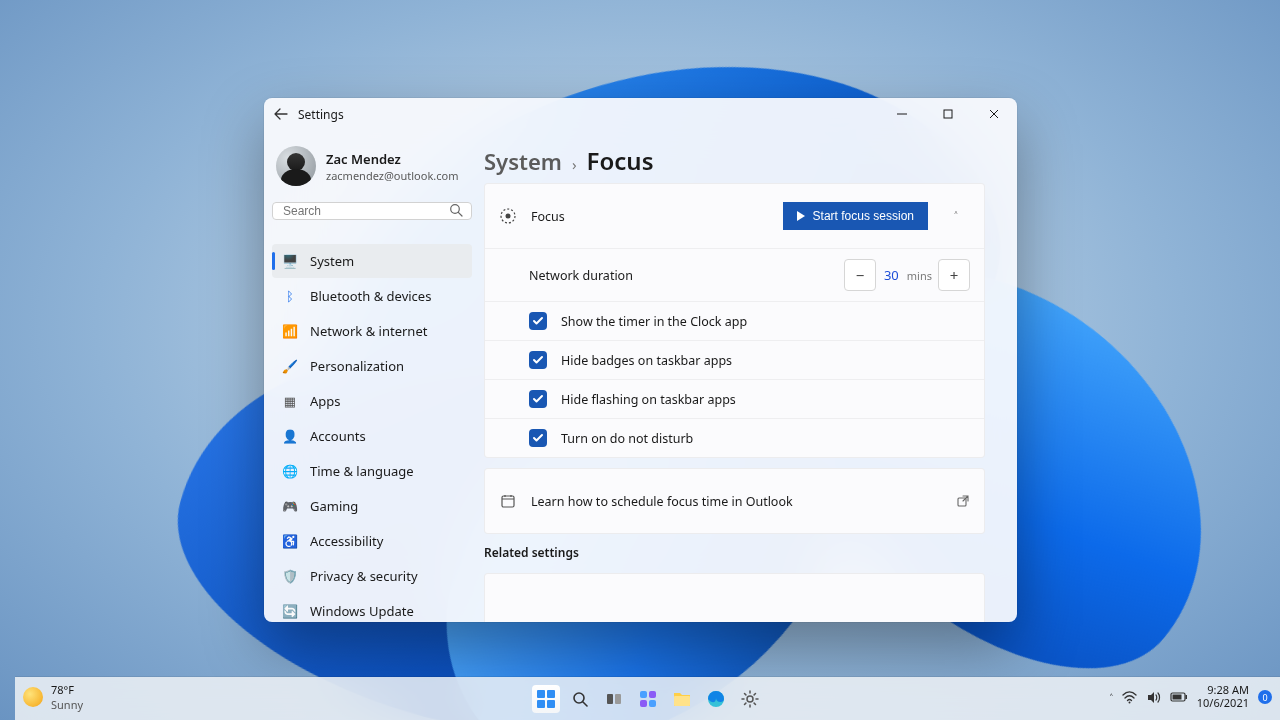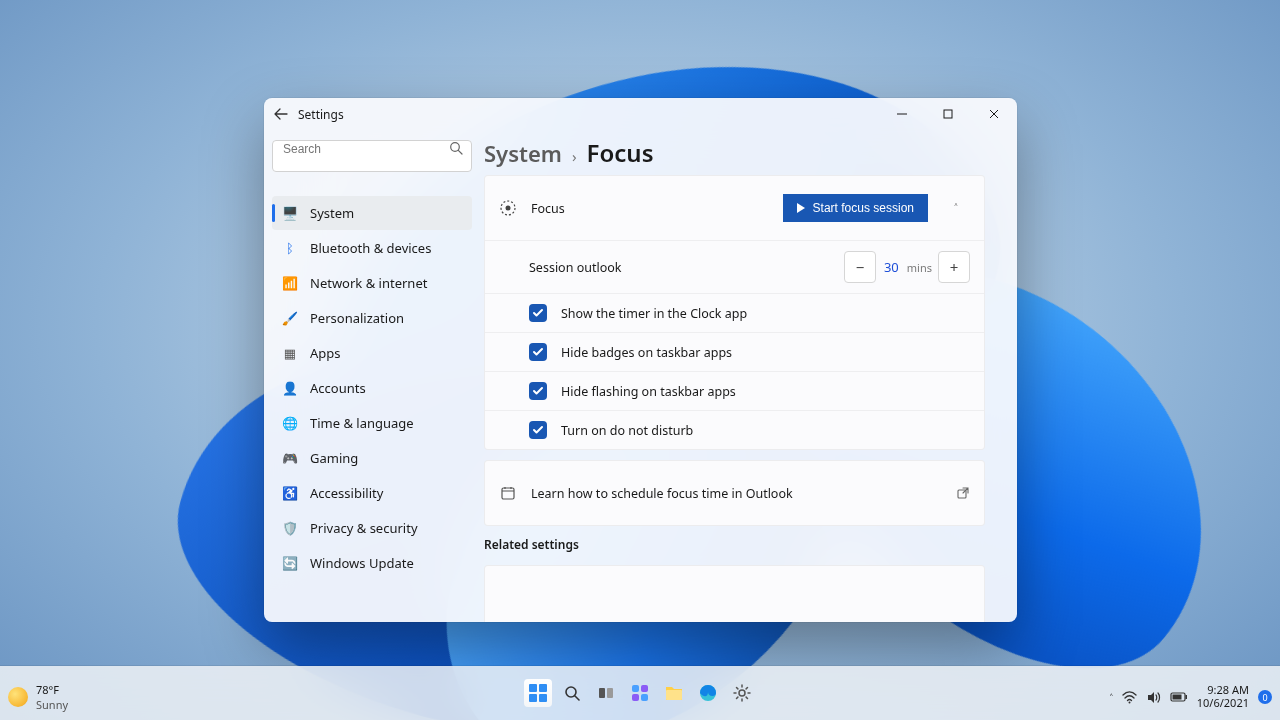--- a/index.html
+++ b/index.html
@@ -3,21 +3,21 @@
 <meta charset="utf-8">
 <style>
 html,body{margin:0;padding:0;width:1280px;height:720px;overflow:hidden;font-family:"Segoe UI","Segoe UI Variable",system-ui,sans-serif;}
 body{background:radial-gradient(ellipse at 50% 45%,#cfe0ed 0%,#8fb3d6 60%,#6a94c2 100%);position:relative;}
 .bloom{position:absolute;inset:0;overflow:hidden;}
 .petal{position:absolute;border-radius:50% 50% 48% 52%/60% 60% 40% 40%;filter:blur(.5px);}
 .petal.a{width:700px;height:420px;left:300px;top:80px;background:linear-gradient(135deg,#3a9cff 0%,#0a5ccd 70%,#064099 100%);transform:rotate(-18deg);} 
 .petal.b{width:560px;height:360px;left:180px;top:360px;background:linear-gradient(140deg,#2e7def 0%,#0b4fbc 70%,#06357f 100%);transform:rotate(15deg);} 
 .petal.c{width:480px;height:320px;left:760px;top:300px;background:linear-gradient(160deg,#4fb2ff 0%,#0c6aea 60%,#094bb8 100%);transform:rotate(40deg);} 
 .petal.d{width:420px;height:300px;left:420px;top:420px;background:linear-gradient(150deg,#5eb8ff 0%,#1a72e6 60%,#0a49a6 100%);transform:rotate(-35deg);} 
-.window{position:absolute;left:264px;top:98px;width:753px;height:524px;background:rgba(249,250,253,.94);backdrop-filter:blur(30px);border-radius:8px;box-shadow:0 25px 60px rgba(0,0,0,.35),0 0 0 1px rgba(0,0,0,.05);display:flex;flex-direction:column;overflow:hidden;}
+.window{position:absolute;left:264px;top:98px;width:753px;height:524px;background:rgba(249,250,253,.94);backdrop-filter:blur(30px);border-radius:8px;box-shadow:0 25px 60px rgba(0,0,0,.35),0 0 0 1px rgba(0,0,0,.05);display:flex;flex-direction:column;overflow:hidden;gap:8px;}
 .titlebar{height:32px;display:flex;align-items:center;position:relative;font-size:12px;color:#1a1a1a;}
 .titlebar .back{width:34px;display:flex;justify-content:center;align-items:center;color:#333;}
 .titlebar .caps{position:absolute;right:0;top:0;display:flex;}
 .titlebar .caps div{width:46px;height:32px;display:flex;align-items:center;justify-content:center;color:#1a1a1a;}
 .body{flex:1;display:flex;min-height:0;}
 .sidebar{width:200px;padding:4px 8px 8px 8px;display:flex;flex-direction:column;gap:2px;}
 .account{display:flex;align-items:center;gap:10px;padding:4px 4px 8px 4px;}
 .avatar{width:40px;height:40px;border-radius:50%;background:radial-gradient(circle at 30% 30%,#dadfe3,#8c9399);position:relative;overflow:hidden;}
 .avatar:before{content:"";position:absolute;left:11px;top:7px;width:18px;height:18px;border-radius:50%;background:linear-gradient(#353535,#1a1a1a);} 
 .avatar:after{content:"";position:absolute;left:5px;top:23px;width:30px;height:22px;border-radius:50% 50% 0 0/50% 50% 0 0;background:#1a1a1a;} 
@@ -47,21 +47,21 @@
 .subrow.first{justify-content:space-between;}
 .stepper{display:flex;align-items:center;gap:6px;}
 .stepper .sbtn{width:30px;height:30px;border:1px solid #d6d6d6;border-radius:4px;background:#fff;display:flex;align-items:center;justify-content:center;color:#444;font-size:15px;}
 .stepper .val{font-size:13px;color:#1d4ed8;padding:0 2px;}
 .stepper .unit{font-size:11px;color:#7a7a7a;}
 .chk{width:18px;height:18px;border-radius:4px;background:#1957b3;display:flex;align-items:center;justify-content:center;flex:none;}
 .chk svg{stroke:#fff;}
 .section-title{font-size:12px;font-weight:600;color:#1a1a1a;margin:8px 0 12px;}
 .link-card .row{cursor:default;border-radius:6px;}
 .rt-chev{color:#6a6a6a;font-size:12px;}
-.taskbar{position:absolute;left:0;right:0;bottom:0;height:54px;background:rgba(238,242,246,.85);backdrop-filter:blur(20px);box-shadow:0 -1px 0 rgba(0,0,0,.07);display:flex;align-items:center;}
+.taskbar{position:absolute;left:15px;right:0;bottom:0;height:43px;background:rgba(238,242,246,.85);backdrop-filter:blur(20px);box-shadow:0 -1px 0 rgba(0,0,0,.07);display:flex;align-items:center;}
 .tb-left{position:absolute;left:8px;bottom:0;height:46px;display:flex;align-items:center;gap:8px;font-size:11px;color:#1a1a1a;}
 .sun{width:20px;height:20px;border-radius:50%;background:radial-gradient(circle at 35% 35%,#ffe37a 0%,#f7b733 70%,#e78c00 100%);}
 .tb-center{margin:0 auto;display:flex;align-items:center;gap:6px;}
 .tb-ico{width:28px;height:28px;border-radius:4px;display:flex;align-items:center;justify-content:center;font-size:16px;}
 .start{background:linear-gradient(#fff,#f4f6f8);}
 .start .grid{display:grid;grid-template-columns:repeat(2,8px);grid-template-rows:repeat(2,8px);gap:2px;}
 .start .grid span{background:#2f8ef4;border-radius:1px;}
 .tb-right{position:absolute;right:8px;bottom:0;height:46px;display:flex;align-items:center;gap:9px;font-size:11px;color:#1a1a1a;}
 .tb-right .clock{text-align:right;line-height:1.15;}
 .pill{width:14px;height:14px;border-radius:50%;background:#1f6feb;color:#fff;font-size:9px;display:flex;align-items:center;justify-content:center;}
@@ -99,20 +99,27 @@
       <div>
           <svg width="10" height="10">
             <path d="M1 1l8 8M9 1l-8 8" stroke="#1a1a1a" stroke-width="1"></path>
           </svg>
         </div>
     </div>
   </div>
 
   <div class="body">
     <div class="sidebar">
+      <div class="account">
+        <div class="avatar"></div>
+        <div>
+          <div class="account-name">Zac Mendez</div>
+          <div class="account-email">zacmendez@outlook.com</div>
+        </div>
+      </div>
       <div class="searchbox">
         <input placeholder="Search" style="">
         <svg width="14" height="14" viewBox="0 0 14 14">
             <circle cx="6" cy="6" r="4.3" fill="none" stroke="#666" stroke-width="1.2"></circle>
             <path d="M9.3 9.3 13 13" stroke="#666" stroke-width="1.2" stroke-linecap="round"></path>
           </svg>
       </div>
       <div class="nav">
         <div class="nav-item active">
             <span class="nav-icon" style="color:#1f6feb">🖥️</span>
@@ -177,21 +184,21 @@
               </svg>
             </span>
           <span class="lbl">Focus</span>
           <button class="btn">
               <span class="play"></span>
               <span>Start focus session</span>
             </button>
           <span class="expand">˄</span>
         </div>
         <div class="subrow first">
-          <span>Session outlook</span>
+          <span>Network duration</span>
           <div class="stepper">
             <div class="sbtn">−</div>
             <span class="val">30</span>
             <span class="unit">mins</span>
             <div class="sbtn">+</div>
           </div>
         </div>
         <div class="subrow">
             <span class="chk">
               <svg width="12" height="12" viewBox="0 0 12 12">

